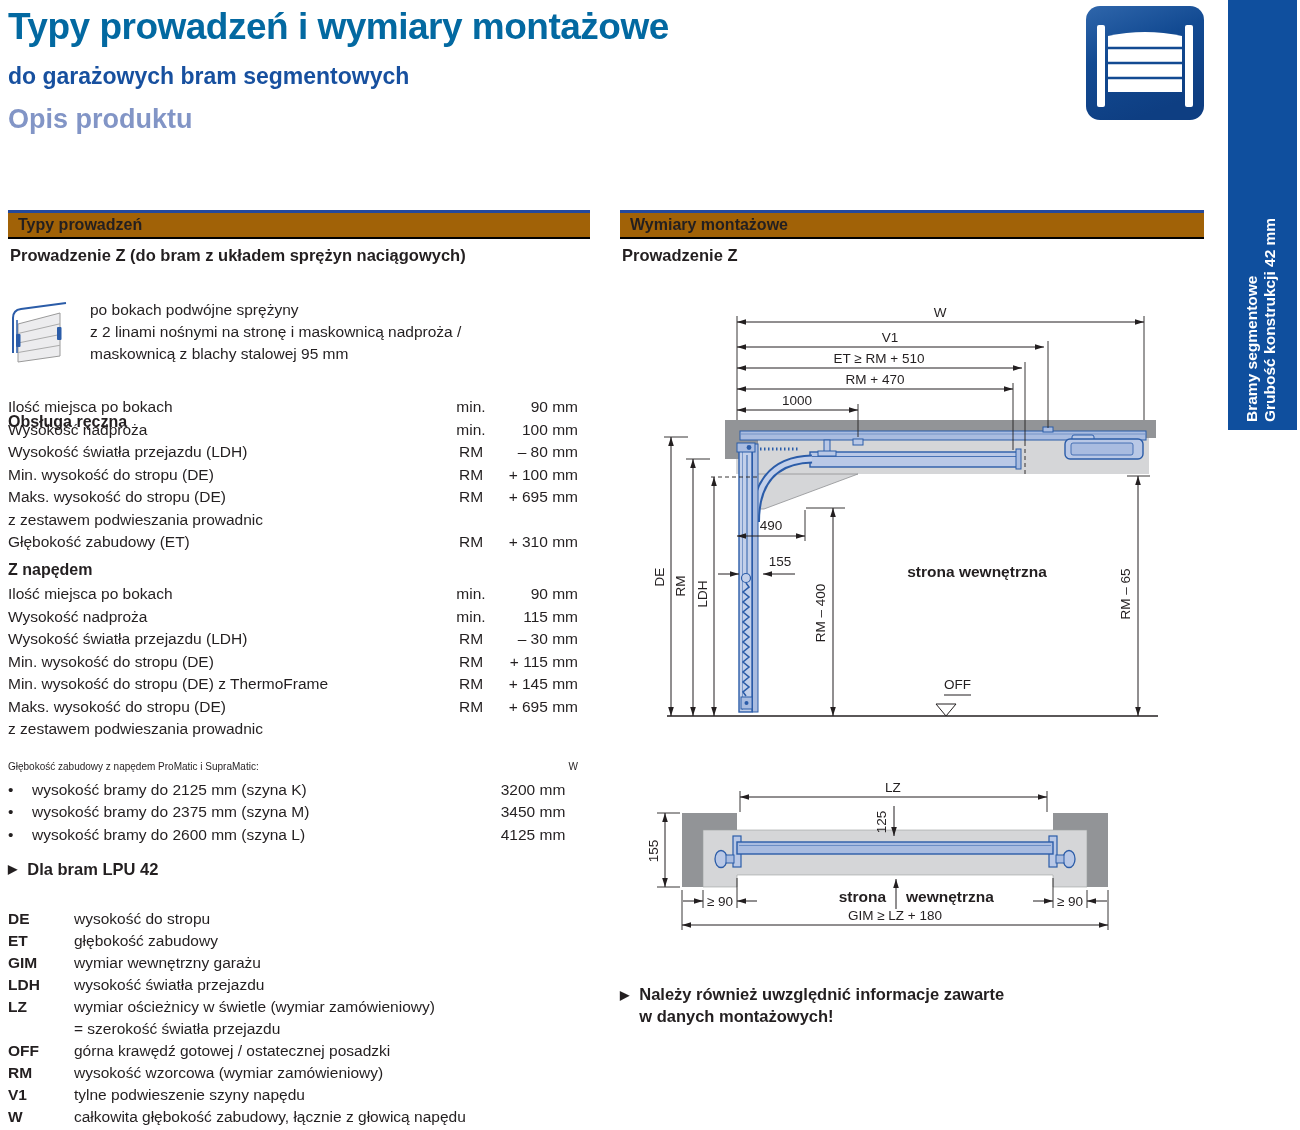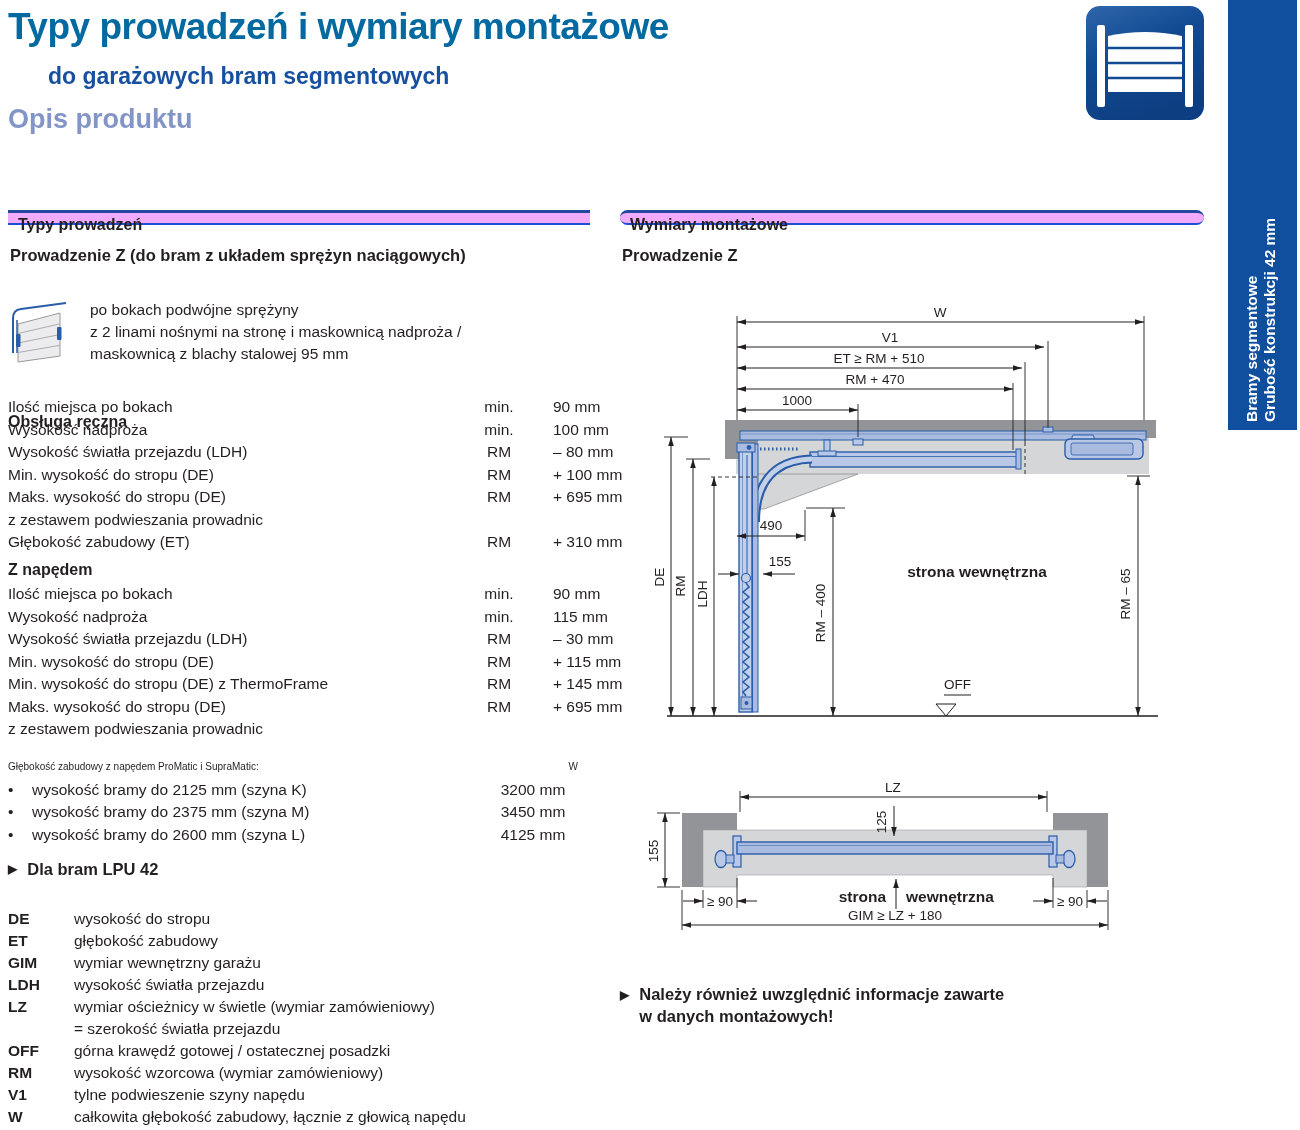--- a/index.html
+++ b/index.html
@@ -2,43 +2,43 @@
 <html><head>
 <meta charset="utf-8">
 <style>
   html,body{margin:0;padding:0;}
   body{
     width:1300px;height:1130px;position:relative;background:#ffffff;
     font-family:"Liberation Sans",sans-serif;color:#231f20;overflow:hidden;
   }
   .abs{position:absolute;}
   .h1{left:8px;top:6px;font-size:37px;font-weight:bold;color:#0369a1;letter-spacing:-0.5px;}
-  .h2{left:8px;top:63px;font-size:23px;font-weight:bold;color:#17509f;margin-left:40px;}
+  .h2{left:8px;top:63px;font-size:23px;font-weight:bold;color:#17509f;}
   .h3{left:8px;top:104px;font-size:27px;font-weight:bold;color:#8295c6;}
   .sidebar{right:3px;top:0;width:69px;height:430px;background:#0f4f9e;}
   .sidebar .vt{
     position:absolute;left:15px;top:422px;transform-origin:0 0;transform:rotate(-90deg);
     color:#ffffff;font-weight:bold;font-size:15.5px;line-height:17.5px;white-space:nowrap;
   }
   .secbar{
-    box-sizing:border-box;height:15px;background:#f0abfc;
-    border-top:3px solid #24499c;border-bottom:2px solid #1d4ed8;
+    box-sizing:border-box;height:29px;background:#a16207;
+    border-top:3px solid #24499c;border-bottom:2px solid #000000;
     font-size:16px;font-weight:bold;padding:3px 0 0 10px;
   }
   .bar-left{left:8px;top:210px;width:582px;}
-  .bar-right{left:620px;top:210px;width:584px;border-radius:12px;}
+  .bar-right{left:620px;top:210px;width:584px;}
   .subhead{font-size:16.5px;font-weight:bold;}
   .sh-left{left:10px;top:246px;}
   .sh-right{left:622px;top:246px;}
   .intro-text{left:90px;top:299px;font-size:15.5px;line-height:22px;width:500px;}
   .spec-title{font-size:16px;font-weight:bold;}
   .spec{width:570px;font-size:15.5px;}
-  .spec-row{display:grid;grid-template-columns:437px 52px 81px;line-height:22.5px;gap:28px;}
+  .spec-row{display:grid;grid-template-columns:437px 52px 81px;line-height:22.5px;}
   .spec-row .u{text-align:center;}
-  .spec-row .v{white-space:nowrap;}
+  .spec-row .v{text-align:right;white-space:nowrap;}
   .pm-head{display:grid;grid-template-columns:480px 90px;width:570px;font-size:10px;line-height:22.5px;}
   .pm-head .v{text-align:right;}
   .pm-row{display:grid;grid-template-columns:24px 456px 90px;width:570px;font-size:15.5px;line-height:22.5px;}
   .pm-row .v{text-align:center;}
   .lpu{left:8px;top:860px;font-size:16.5px;font-weight:bold;}
   .tri{font-size:12px;margin-right:10px;position:relative;top:-2px;}
   .legend{left:8px;top:908px;width:575px;display:grid;grid-template-columns:66px 1fr;font-size:15.5px;line-height:22px;}
   .legend .k{font-weight:bold;}
   .note{left:620px;top:984px;width:520px;font-size:16.5px;font-weight:bold;line-height:21.5px;display:flex;}
   .note .tri{top:1px;}

